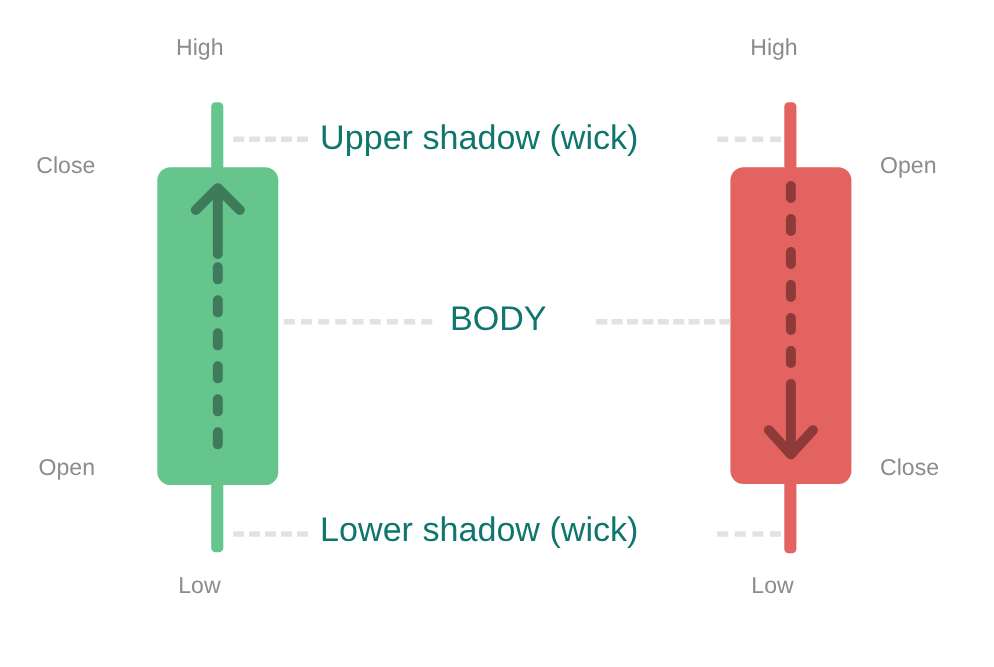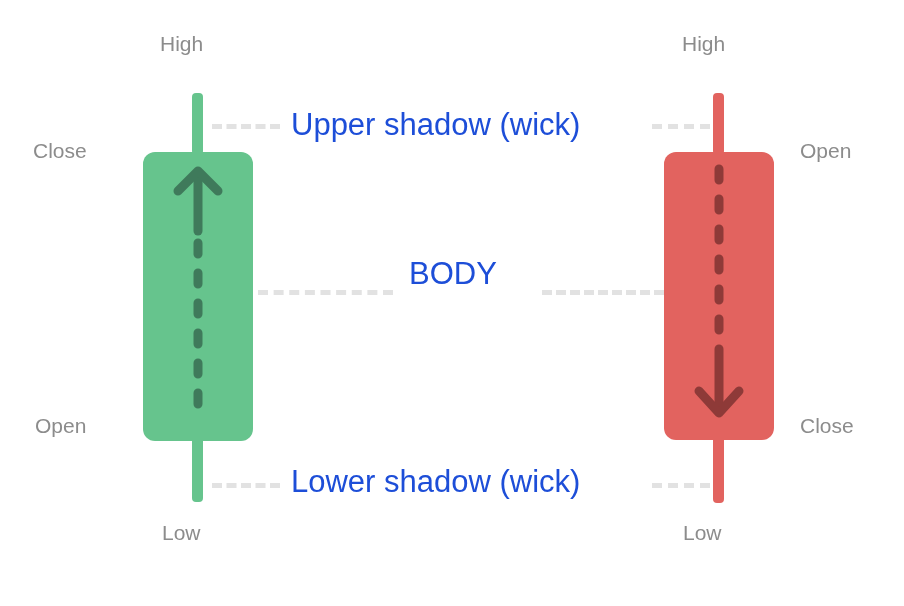--- a/index.html
+++ b/index.html
@@ -22,21 +22,21 @@
   .lbl {
     position: absolute;
     color: #8c8c8c;
     font-size: 21px;
     line-height: 1;
     white-space: nowrap;
     font-family: "Liberation Sans", sans-serif;
   }
   .lbl-dark {
     position: absolute;
-    color: #1d4ed8;
+    color: #0f766e;
     font-size: 31px;
     line-height: 1;
     white-space: nowrap;
     font-family: "Liberation Sans", sans-serif;
   }
 
   
   .wick {
     position: absolute;
     border-radius: 4px;
@@ -106,20 +106,20 @@
     <line x1="28" y1="186" x2="28" y2="248" stroke="#8e3a38" stroke-width="9" stroke-linecap="round"></line>
 
     <polyline points="8,228 28,250 48,228" fill="none" stroke="#8e3a38" stroke-width="9" stroke-linecap="round" stroke-linejoin="round"></polyline>
   </svg>
 
   <div class="dash" style="left:212px; top:124px; width:68px;"></div>
   <div class="lbl-dark" style="left:291px; top:109px;">Upper shadow (wick)</div>
   <div class="dash" style="left:652px; top:124px; width:58px;"></div>
 
   <div class="dash" style="left:258px; top:290px; width:135px;"></div>
-  <div class="lbl-dark" style="left:409px; top:258px;">BODY</div>
+  <div class="lbl-dark" style="left:409px; top:274px;">BODY</div>
   <div class="dash" style="left:542px; top:290px; width:122px;"></div>
 
   <div class="dash" style="left:212px; top:483px; width:68px;"></div>
   <div class="lbl-dark" style="left:291px; top:466px;">Lower shadow (wick)</div>
   <div class="dash" style="left:652px; top:483px; width:58px;"></div>
 
 </div>
 
 </body></html>

